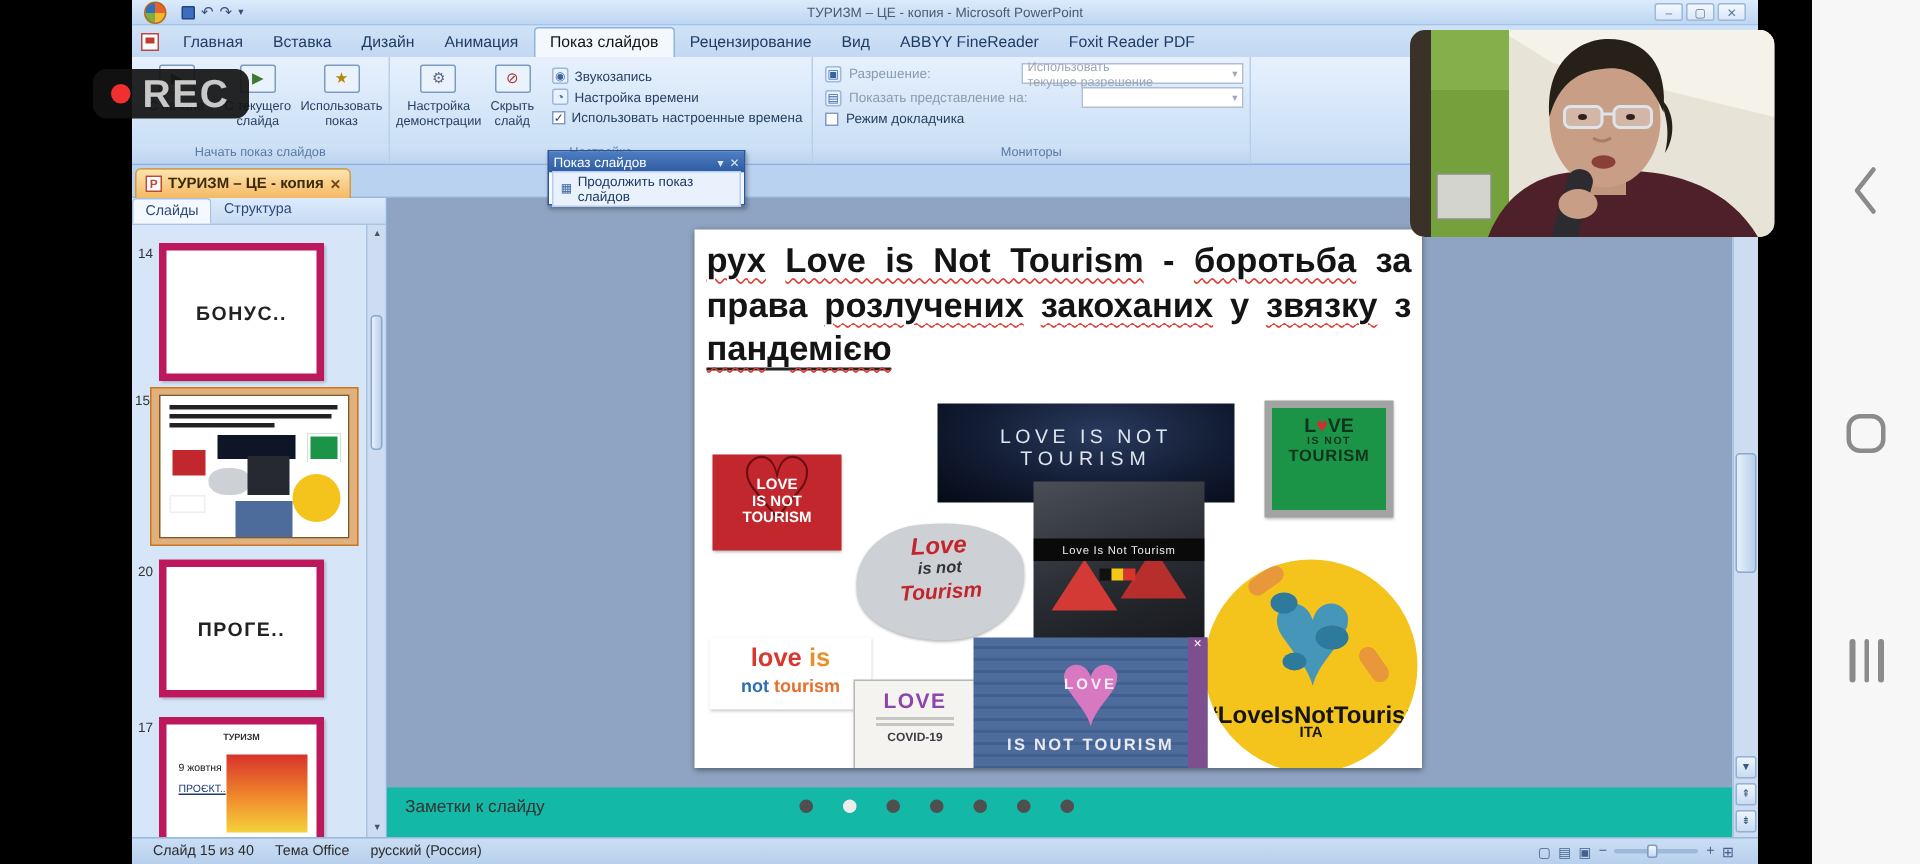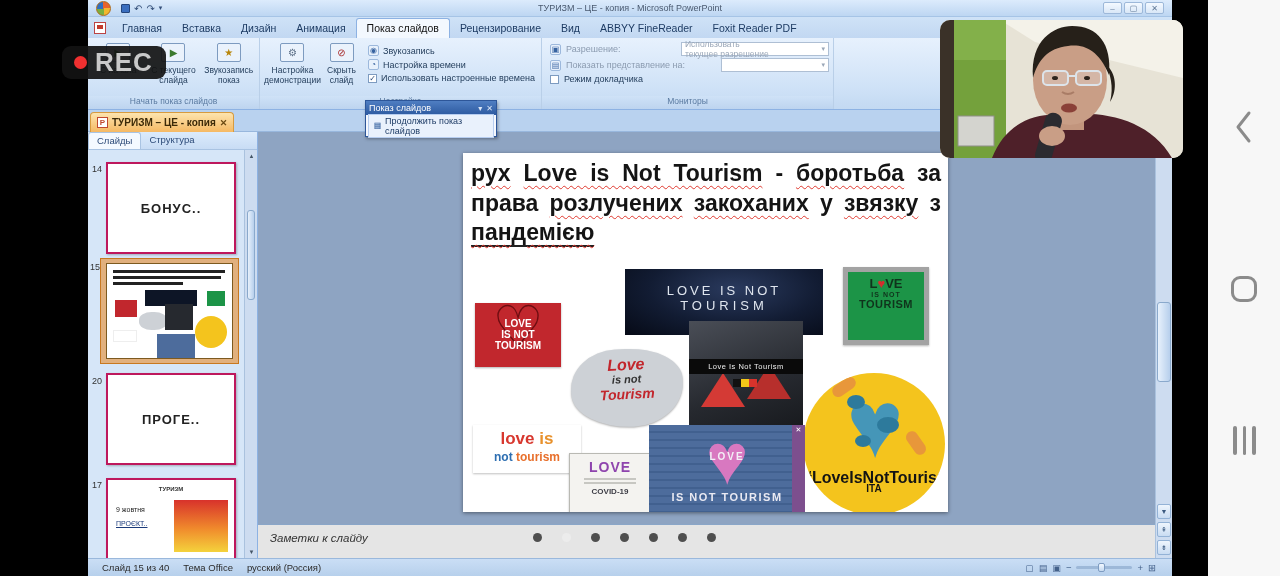--- a/index.html
+++ b/index.html
@@ -66,21 +66,21 @@
     font-size:10px;color:#3c2a08;font-weight:bold;}
   .ppt-ic{width:11px;height:11px;background:#fff;border:1px solid #c0492f;color:#c0492f;font-size:8px;line-height:10px;text-align:center;font-weight:bold;}
   .doctab .x{font-size:9px;color:#6b4a12;}
 
   
   .leftpane{position:absolute;left:0;top:132px;width:170px;height:426px;background:#d6e6f8;border-right:1px solid #8db2e3;}
   .panetabs{height:18px;display:flex;border-bottom:1px solid #a9c3e2;background:linear-gradient(#dcebfc,#c8dcf4);}
   .ptab{font-size:9.5px;color:#2c4a78;padding:2px 8px;}
   .ptab.active{background:#f4f9ff;border:1px solid #a9c3e2;border-bottom:none;border-radius:3px 3px 0 0;}
   .thumbnum{position:absolute;font-size:9px;color:#333;}
-  .thumb{position:absolute;left:18px;width:130px;background:#fff;border:2px solid #be185d;box-shadow:1px 1px 2px rgba(0,0,0,.25);}
+  .thumb{position:absolute;left:18px;width:110px;background:#fff;border:5px solid #be185d;box-shadow:1px 1px 2px rgba(0,0,0,.25);}
   .thumb .cent{display:flex;align-items:center;justify-content:center;height:100%;
     font-size:13px;letter-spacing:1px;color:#222;font-weight:bold;}
   .selwrap{position:absolute;left:12px;width:139px;background:rgba(231,148,58,.65);border:1px solid #c87820;padding:4px 5px;}
   .selwrap .thumb2{position:relative;left:0;width:127px;height:96px;background:#fff;border:1px solid #7d5a20;}
   .mini-line{position:absolute;background:#222;height:3px;}
   .mini{position:absolute;}
   .panescroll{position:absolute;right:0px;top:18px;width:13px;height:408px;background:#cddcf0;border-left:1px solid #aac2de;}
   .panescroll .thumbbar{position:absolute;left:2px;top:60px;width:8px;height:90px;background:linear-gradient(90deg,#e7f1fc,#b7cfec);border:1px solid #8aa9cc;border-radius:3px;}
   .arr{position:absolute;left:0;width:13px;height:12px;font-size:6px;color:#456;text-align:center;line-height:12px;}
 
@@ -141,21 +141,21 @@
   .covid .lines{margin:3px auto;width:52px;}
   .covid .lines i{display:block;height:2px;background:#c7c7c2;margin:2px 0;}
   .covid .c2{font-size:8px;font-weight:800;color:#3d3d46;}
   .door{left:186px;top:272px;width:156px;height:98px;background:repeating-linear-gradient(#4d6c9c 0 6px,#41608f 6px 8px);position:absolute;text-align:center;}
   .doorheart{position:absolute;left:28px;top:-6px;font-size:72px;color:#d878c0;line-height:80px;width:100px;}
   .doorlove{position:absolute;left:0;top:26px;width:156px;font-size:10px;font-weight:800;color:#f3eef6;letter-spacing:2px;}
   .doorsub{position:absolute;left:0;top:66px;width:156px;font-size:11px;font-weight:800;color:#e9e9f2;letter-spacing:1.5px;}
   .doorstrip{position:absolute;right:0;top:0;width:13px;height:100%;background:#7d4f8e;color:#fff;font-size:7px;line-height:10px;}
 
   
-  .notes{position:absolute;left:170px;top:524px;width:897px;height:34px;background:#e5e5e5;border-top:1px solid #8aa6c8;font-style:italic;}
+  .notes{position:absolute;left:170px;top:524px;width:897px;height:34px;background:#14b8a6;border-top:1px solid #8aa6c8;}
   .notes .ph{position:absolute;left:12px;top:7px;font-size:11.5px;color:#333;}
   .statusbar{position:absolute;left:0;top:558px;width:100%;height:18px;
     background:linear-gradient(#cadef5,#b7d0ec);border-top:1px solid #9ab8dc;
     display:flex;align-items:center;font-size:9.5px;color:#2b2b2b;}
   .statusbar .sseg{margin-left:14px;white-space:nowrap;}
   .sb-right{margin-left:auto;display:flex;align-items:center;gap:5px;margin-right:16px;color:#44618a;}
   .viewic{font-size:9px;}
   .ztrack{width:56px;height:3px;background:#9db8d8;border-radius:2px;position:relative;}
   .zthumb{position:absolute;left:22px;top:-3px;width:7px;height:9px;background:linear-gradient(#f2f8ff,#c5d9f0);border:1px solid #7e9cc2;border-radius:2px;}
 
@@ -226,21 +226,21 @@
           <div class="bigbtn">
             <span class="micon">▶</span>
             <span class="bl">С начала</span>
           </div>
           <div class="bigbtn" style="width:62px;">
             <span class="micon">▶</span>
             <span class="bl">С текущего слайда</span>
           </div>
           <div class="bigbtn">
             <span class="micon" style="color:#b8860b;">★</span>
-            <span class="bl">Звукозапись показ</span>
+            <span class="bl">Использовать показ</span>
           </div>
         </div>
         <div class="glabel">Начать показ слайдов</div>
       </div>
 
       <div class="rgroup" style="width:282px;">
         <div style="display:flex;">
           <div class="bigbtn" style="width:72px;">
             <span class="micon" style="color:#5a6d85;">⚙</span>
             <span class="bl">Настройка демонстрации</span>

